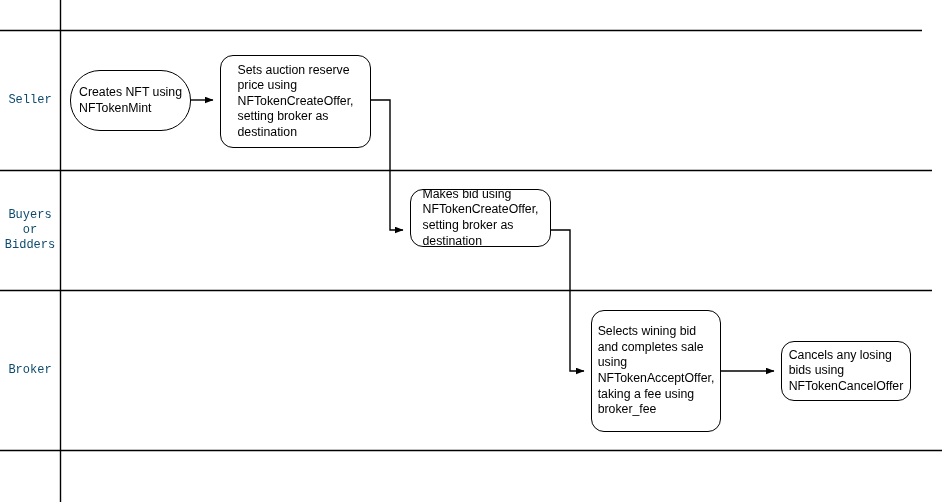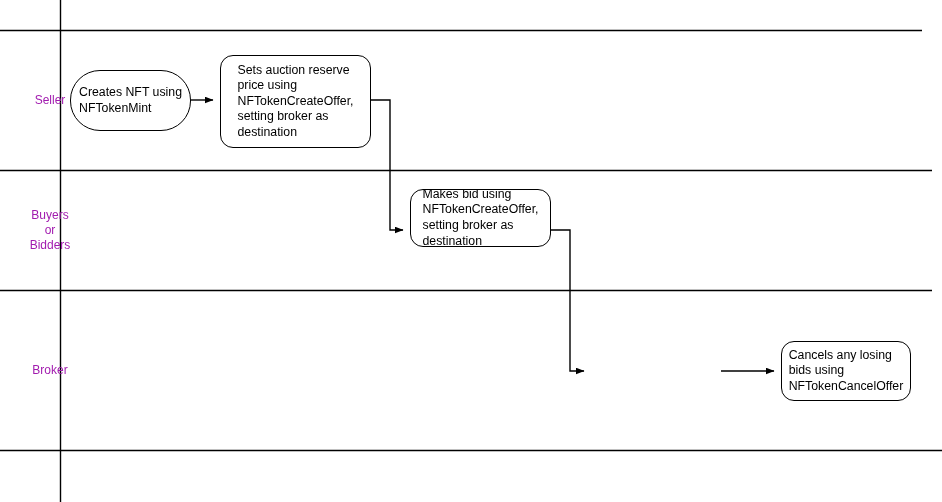--- a/index.html
+++ b/index.html
@@ -26,27 +26,26 @@
     width: 942px;
     height: 502px;
   }
   .lane-label {
     position: absolute;
     display: flex;
     align-items: center;
     justify-content: center;
     text-align: center;
     width: 60px;
-    color: #a21caf;
+    color: #0c4a6e;
     font-size: 12px;
     line-height: 15px;
-    font-family: Liberation Sans, sans-serif;
+    font-family: Liberation Mono, monospace;
     white-space: pre-line;
     user-select: none;
-    padding-left: 20px;
   }
   .node {
     position: absolute;
     box-sizing: border-box;
     display: flex;
     align-items: center;
     justify-content: center;
     background: #ffffff;
     border: 1.3px solid #000000;
     border-radius: 13px;
@@ -115,20 +114,28 @@
 destination</span>
   </div>
 
   <div class="node" style="left:410px; top:189px; width:141px; height:58px;">
     <span class="node-text">Makes bid using
 NFTokenCreateOffer,
 setting broker as
 destination</span>
   </div>
 
+  <div class="node" style="left:591px; top:310px; width:130px; height:122px;">
+    <span class="node-text">Selects wining bid
+and completes sale
+using
+NFTokenAcceptOffer,
+taking a fee using
+broker_fee</span>
+  </div>
 
   <div class="node" style="left:781px; top:341px; width:130px; height:60px;">
     <span class="node-text">Cancels any losing
 bids using
 NFTokenCancelOffer</span>
   </div>
 
 </div>
 
 </body></html>

